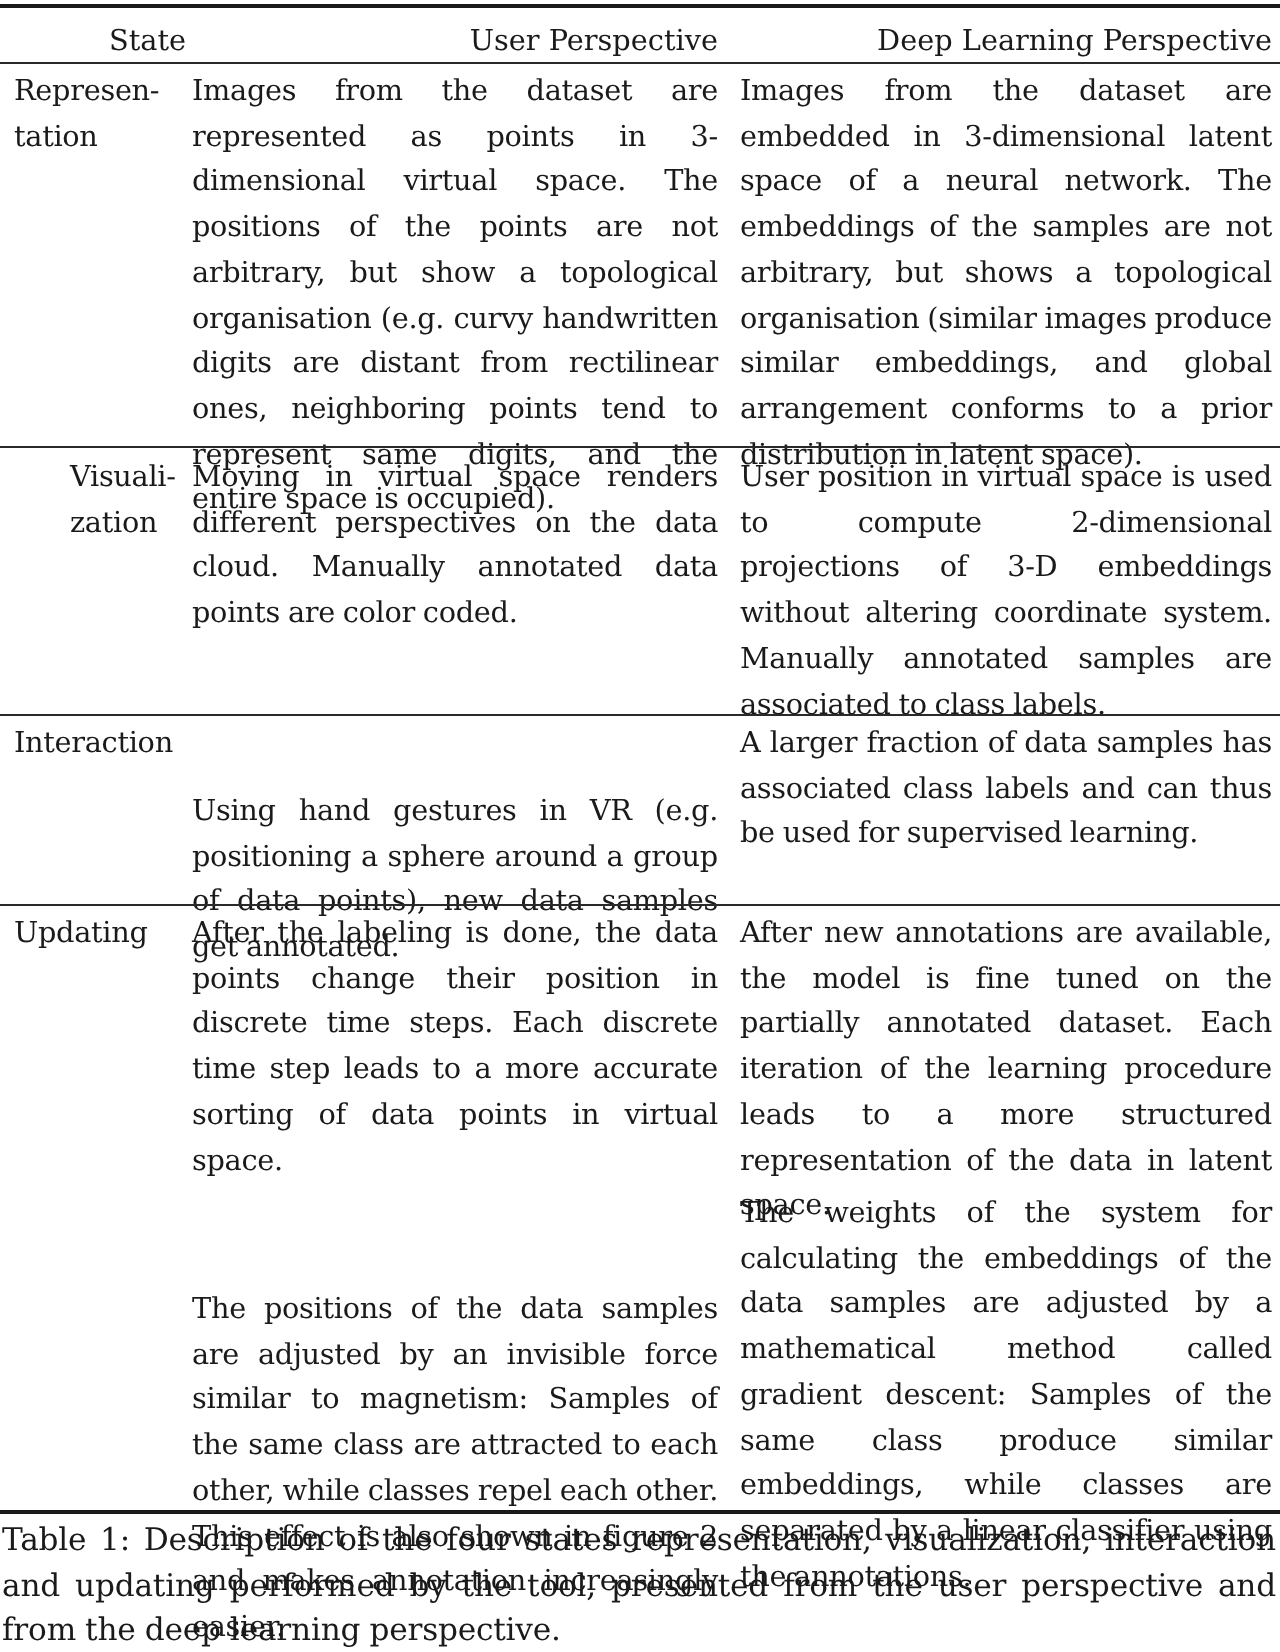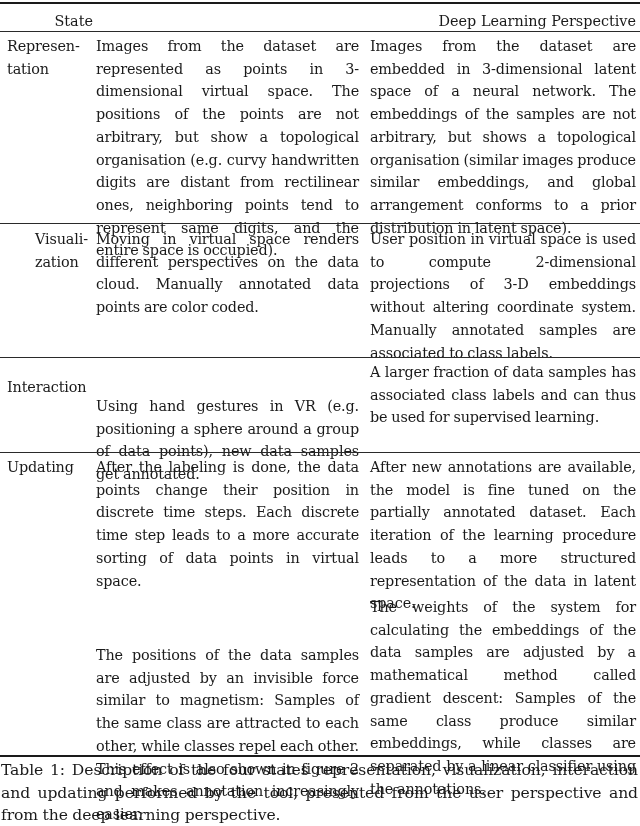--- a/index.html
+++ b/index.html
@@ -77,20 +77,21 @@
     }
   </style>
 </head>
 <body>
 
 <div class="table-wrap">
   <div class="rule-top"></div>
 
   <div class="header-row">
     <div class="hdr col-state">State</div>
+    <div class="hdr col-user" style="left:96px">User Perspective</div>
     <div class="hdr col-dl" style="left:370px">Deep Learning Perspective</div>
   </div>
 
   <div class="rule-mid" style="top:31px"></div>
 
   <div>
     <div class="cell col-state" style="top:35px; white-space:pre-line;">Represen-
 tation</div>
     <div class="cell col-user" style="top:35px;">Images from the dataset are represented as points in 3-dimensional virtual space. The positions of the points are not arbitrary, but show a topological organisation (e.g. curvy handwritten digits are distant from rectilinear ones, neighboring points tend to represent same digits, and the entire space is occupied).</div>
     <div class="cell col-dl" style="top:35px;">Images from the dataset are embedded in 3-dimensional latent space of a neural network. The embeddings of the samples are not arbitrary, but shows a topological organisation (similar images produce similar embeddings, and global arrangement conforms to a prior distribution in latent space).</div>
@@ -101,21 +102,21 @@
   <div>
     <div class="cell col-state" style="top:228px; white-space:pre-line;margin-left:28px;">Visuali-
 zation</div>
     <div class="cell col-user" style="top:228px;">Moving in virtual space renders different perspectives on the data cloud. Manually annotated data points are color coded.</div>
     <div class="cell col-dl" style="top:228px;">User position in virtual space is used to compute 2-dimensional projections of 3-D embeddings without altering coordinate system. Manually annotated samples are associated to class labels.</div>
   </div>
 
   <div class="rule-mid" style="top:357px"></div>
 
   <div>
-    <div class="cell col-state" style="top:376px;text-align:right;">Interaction</div>
+    <div class="cell col-state" style="top:361px;text-align:right;">Interaction</div>
     <div class="cell col-user" style="top:361px;margin-top:34px;">Using hand gestures in VR (e.g. positioning a sphere around a group of data points), new data samples get annotated.</div>
     <div class="cell col-dl" style="top:361px;">A larger fraction of data samples has associated class labels and can thus be used for supervised learning.</div>
   </div>
 
   <div class="rule-mid" style="top:452px"></div>
 
   <div>
     <div class="cell col-state" style="top:456px;">Updating</div>
     <div class="cell col-user" style="top:456px;">After the labeling is done, the data points change their position in discrete time steps. Each discrete time step leads to a more accurate sorting of data points in virtual space.</div>
     <div class="cell col-dl" style="top:456px;">After new annotations are available, the model is fine tuned on the partially annotated dataset. Each iteration of the learning procedure leads to a more structured representation of the data in latent space.</div>

